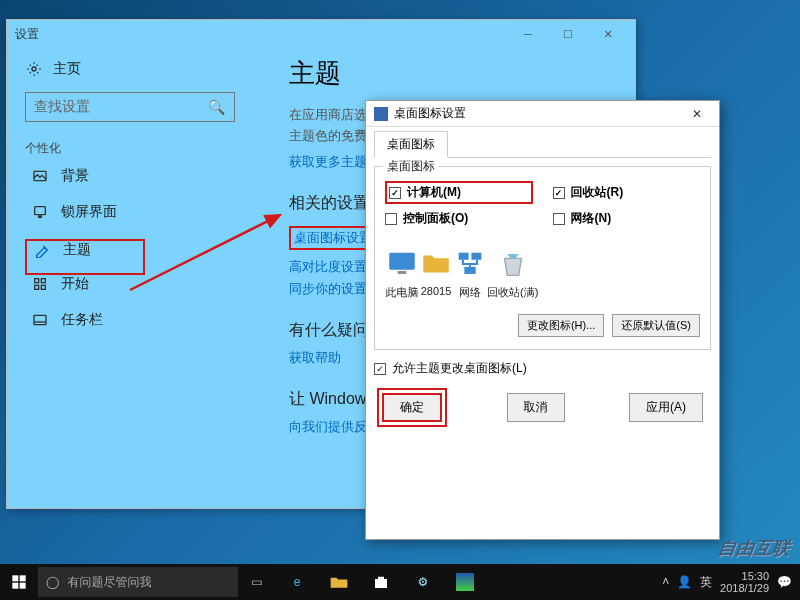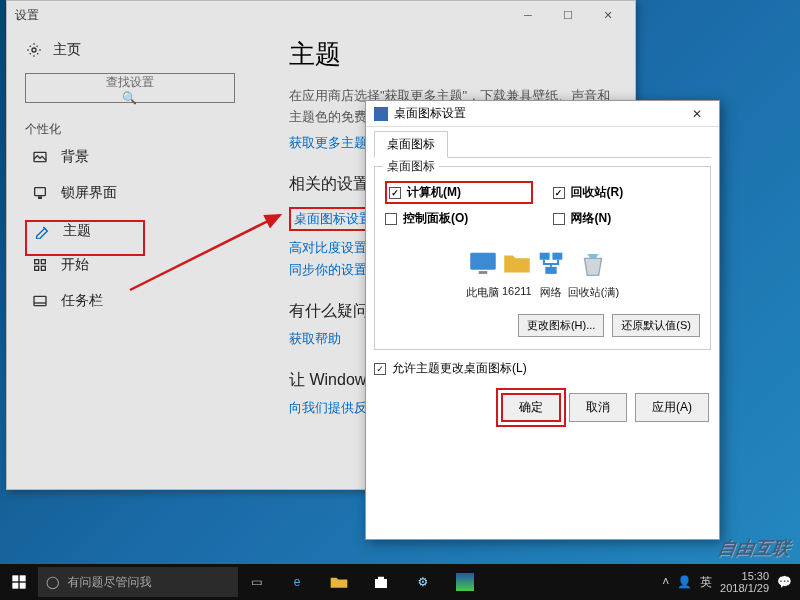--- a/index.html
+++ b/index.html
@@ -1,28 +1,28 @@
 <!DOCTYPE html>
 <html><head>
 <meta charset="utf-8">
 <style>
 * { margin: 0; padding: 0; box-sizing: border-box; font-family: "Microsoft YaHei", "Segoe UI", sans-serif; }
 body { width: 800px; height: 600px; background: linear-gradient(135deg, #0a4570 0%, #1a6ba8 50%, #2489c0 100%); position: relative; overflow: hidden; }
 
 
-.settings-window { position: absolute; left: 6px; top: 0; width: 630px; height: 490px; background: #e5e5e5; border: 1px solid #b8b8b8; box-shadow: 2px 2px 8px rgba(0,0,0,.3); }
+.settings-window { position: absolute; left: 6px; top: 19px; width: 630px; height: 490px; background: #7dd3fc; border: 1px solid #b8b8b8; box-shadow: 2px 2px 8px rgba(0,0,0,.3); }
 .settings-titlebar { height: 28px; display: flex; align-items: center; padding: 0 8px; font-size: 12px; color: #333; }
 .settings-titlebar .spacer { flex: 1; }
 .win-controls { display: flex; gap: 2px; }
 .win-btn { width: 38px; height: 26px; display: flex; align-items: center; justify-content: center; font-size: 11px; color: #555; cursor: pointer; }
 
 .settings-body { display: flex; height: calc(100% - 28px); }
 .settings-sidebar { width: 260px; padding: 12px 18px; }
 .home-row { display: flex; align-items: center; gap: 10px; font-size: 14px; color: #222; margin-bottom: 14px; }
-.search-box { width: 210px; height: 30px; border: 1px solid #777; display: flex; align-items: center; padding: 0 8px; font-size: 12px; color: #666; margin-bottom: 18px; flex-direction: column; }
+.search-box { width: 210px; height: 30px; border: 1px solid #777; display: flex; align-items: center; padding: 0 8px; font-size: 14px; color: #666; margin-bottom: 18px; }
 .search-box .placeholder { flex: 1; }
 .section-label { font-size: 12px; color: #444; margin-bottom: 10px; }
 .nav-list { display: flex; flex-direction: column; }
 .nav-item { display: flex; gap: 12px; height: 36px; padding: 0 6px; font-size: 14px; color: #222; }
 .nav-item.active-box { border: 2px solid #d21919; width: 120px; }
 .nav-icon { width: 18px; height: 18px; display: inline-flex; align-items: center; justify-content: center; color: #333; }
 .nav-icon svg { width: 16px; height: 16px; }
 
 .settings-main { flex: 1; padding: 8px 22px; }
 .page-title { font-size: 26px; font-weight: 400; margin-bottom: 14px; }
@@ -40,27 +40,27 @@
 .dialog-body { padding: 4px 8px 8px; }
 .tab-row { display: flex; border-bottom: 1px solid #ccc; font-size: 12px; }
 .tab { padding: 4px 12px; border: 1px solid #ccc; border-bottom: 1px solid #fff; background: #fff; margin-bottom: -1px; }
 .groupbox { border: 1px solid #ccc; margin-top: 8px; padding: 8px 10px 12px; position: relative; }
 .groupbox-title { position: absolute; top: -9px; left: 8px; background: #fff; padding: 0 4px; font-size: 12px; color: #222; }
 .checkbox-grid { display: grid; grid-template-columns: 1fr 1fr; gap: 6px 20px; margin-top: 6px; font-weight: bold; }
 .chk { display: flex; align-items: center; gap: 6px; font-size: 12px; }
 .chk .checkbox { width: 12px; height: 12px; border: 1px solid #555; display: inline-flex; align-items: center; justify-content: center; font-size: 9px; background: #fff; }
 .chk .checkbox.checked::after { content: "✓"; color: #000; }
 .chk.boxed { border: 2px solid #d21919; padding: 1px 2px; }
-.icon-row { display: flex; justify-content: center; margin-top: 20px; text-align: center; }
+.icon-row { display: flex; justify-content: flex-start; margin-top: 20px; text-align: center; }
 .desk-icon { display:flex; flex-direction:column; align-items:center; gap:4px; font-size: 11px; color: #222; }
 .desk-icon .ic { width: 34px; height: 34px; display:flex; align-items:center; justify-content:center; }
 .btn-row { display: flex; justify-content: flex-end; gap: 8px; margin-top: 14px; }
 .small-btn { border: 1px solid #999; background: #efefef; font-size: 11px; padding: 3px 8px; }
 .allow-row { margin-top: 10px; }
-.dialog-footer { display:flex; justify-content:flex-end; gap:8px; padding: 8px 10px; }
+.dialog-footer { display:flex; justify-content:space-between; gap:19px; padding: 8px 16px; }
 .dlg-btn { border: 1px solid #999; background: #efefef; font-size: 12px; padding: 4px 16px; }
 .dlg-btn.primary { border: 2px solid #d21919; outline: 2px solid #d21919; outline-offset: 3px; }
 
 
 .arrow { position:absolute; pointer-events:none; }
 .arrow svg { overflow: visible; }
 
 
 .taskbar { position: absolute; left: 0; bottom: 0; width: 100%; height: 36px; background: #101010; display: flex; align-items: center; color: #ccc; font-size: 12px; }
 .tb-icon { width: 38px; height: 36px; display:flex; align-items:center; justify-content:center; }
@@ -228,21 +228,21 @@
               </svg>
             </span>
             <span>此电脑</span>
           </div>
         <div class="desk-icon">
             <span class="ic">
               <svg width="34" height="34" viewBox="0 0 24 24">
                 <path d="M3 6h6l2 2h10v10H3z" fill="#e7b53a"></path>
               </svg>
             </span>
-            <span>16211</span>
+            <span>28015</span>
           </div>
         <div class="desk-icon">
             <span class="ic">
               <svg width="34" height="34" viewBox="0 0 24 24">
                 <rect x="4" y="4" width="7" height="5" fill="#3b8bd4"></rect>
                 <rect x="13" y="4" width="7" height="5" fill="#3b8bd4"></rect>
                 <rect x="8" y="14" width="8" height="5" fill="#3b8bd4"></rect>
                 <path d="M7 9v3h10V9M12 12v2" stroke="#3b8bd4" stroke-width="1.5" fill="none"></path>
               </svg>
             </span>

